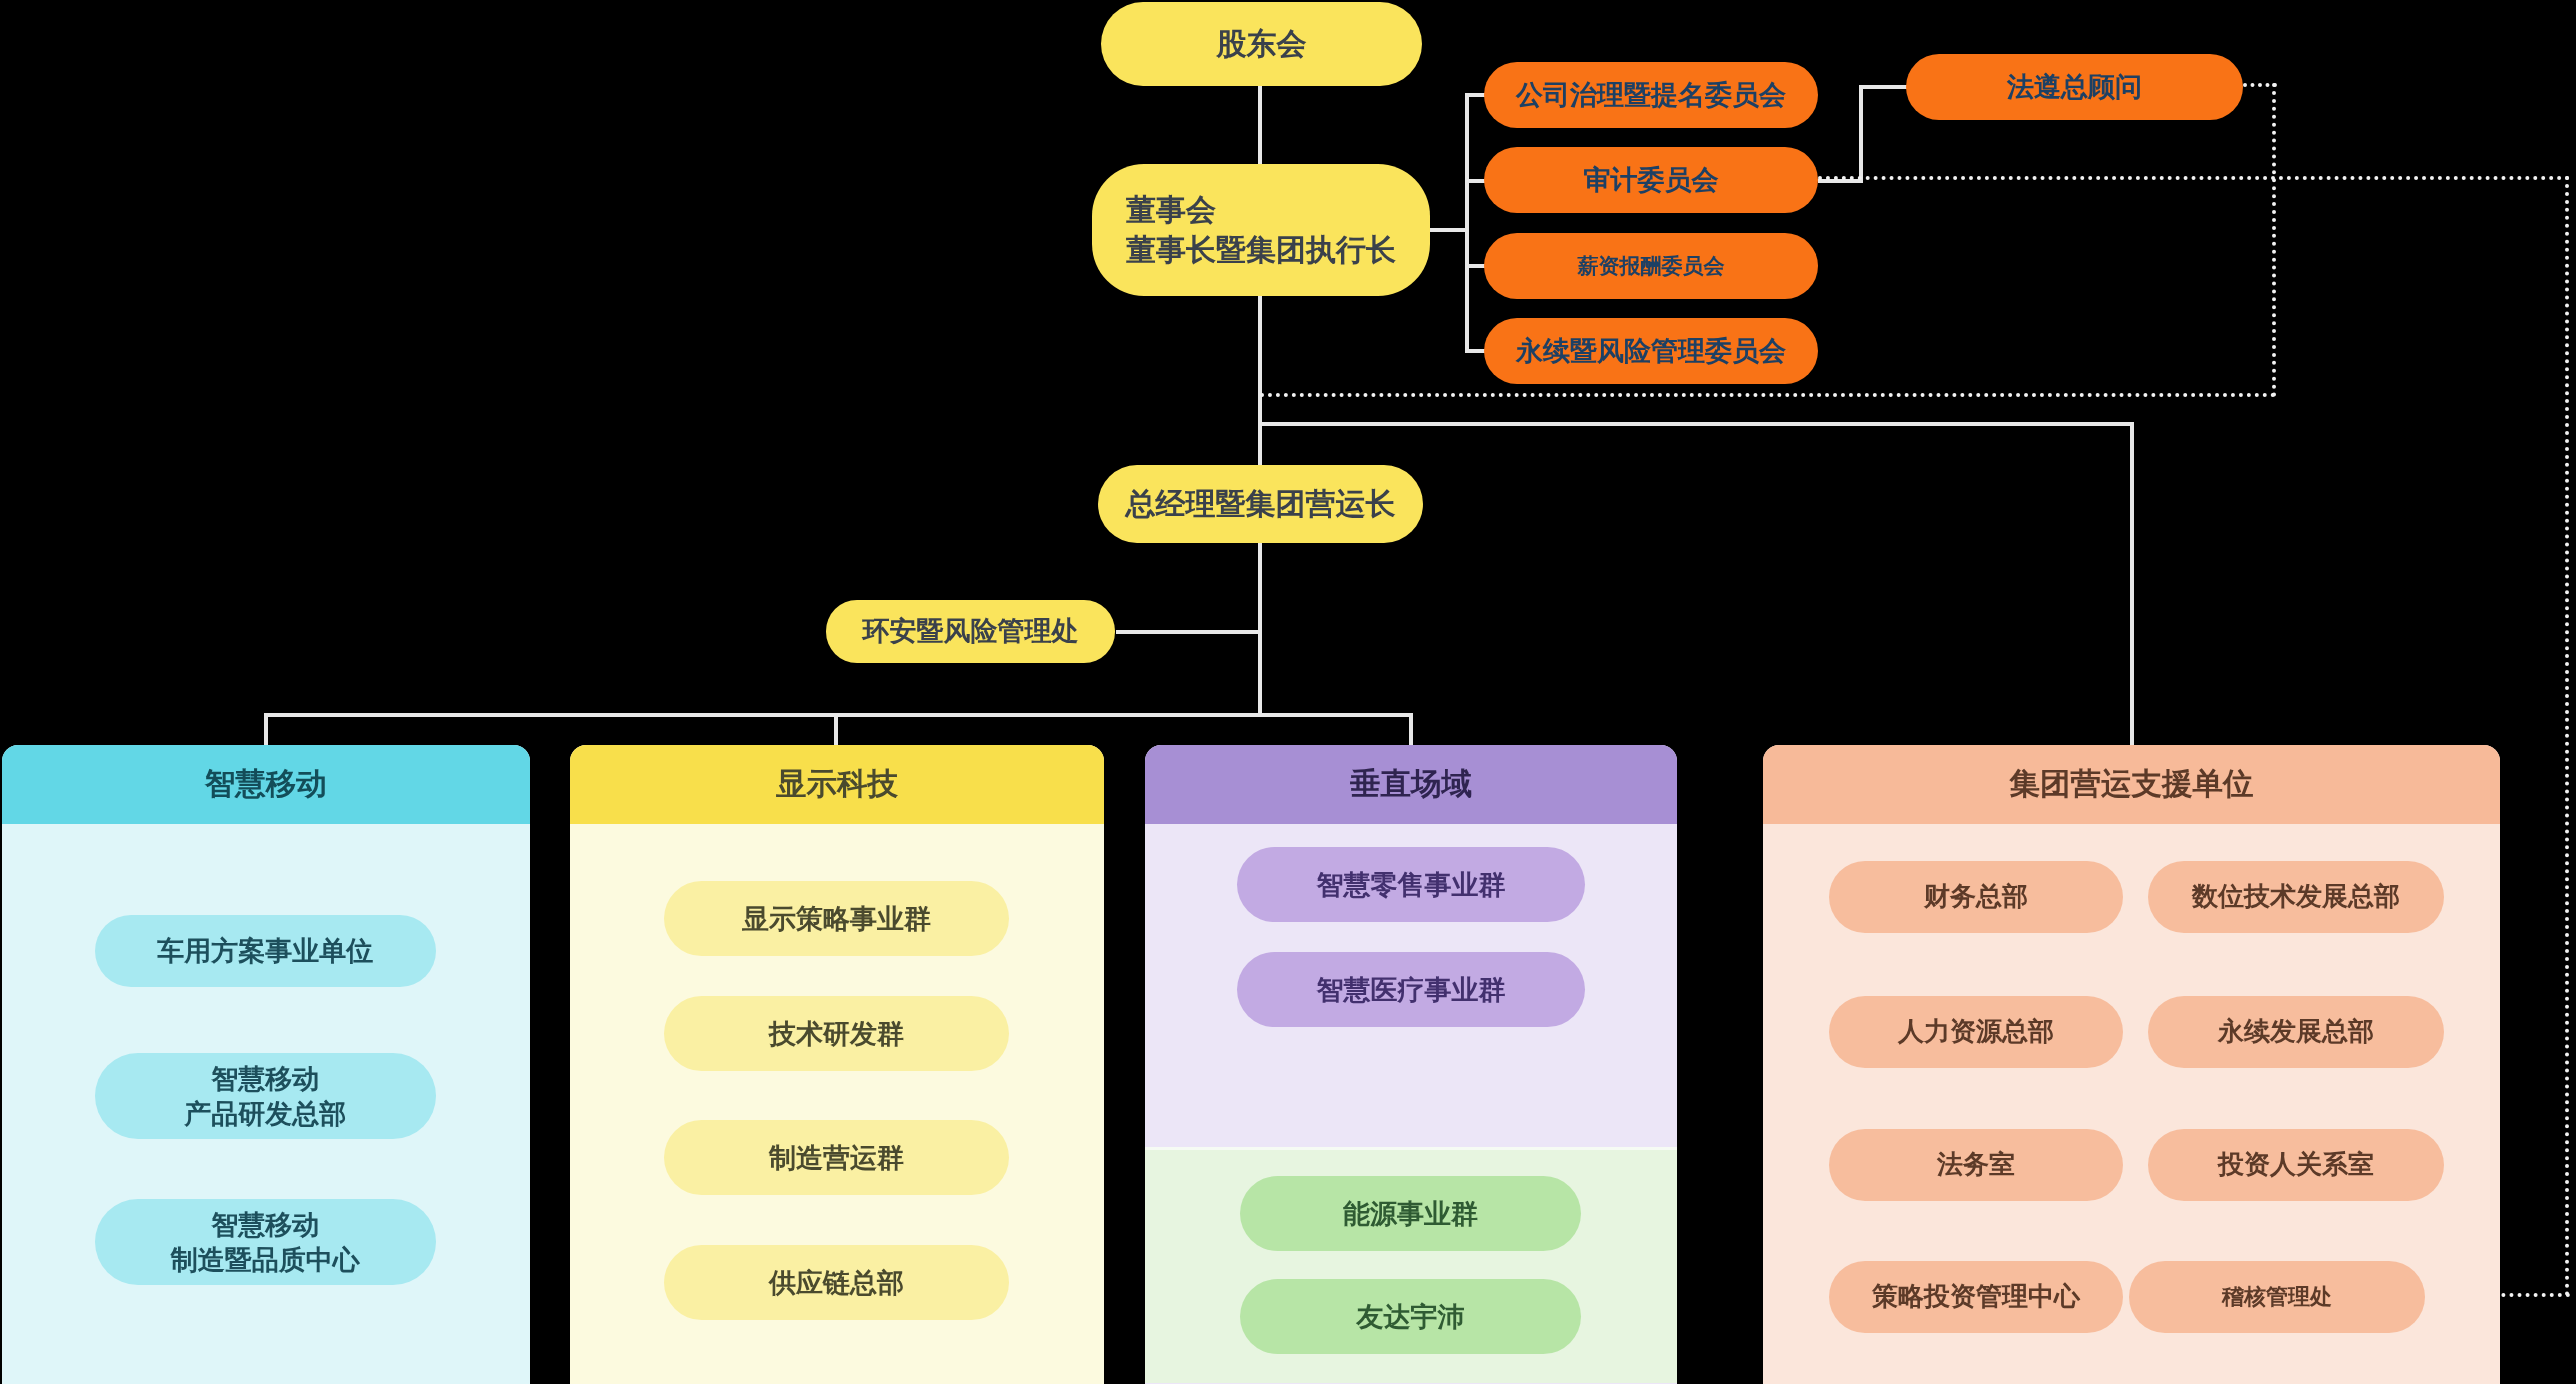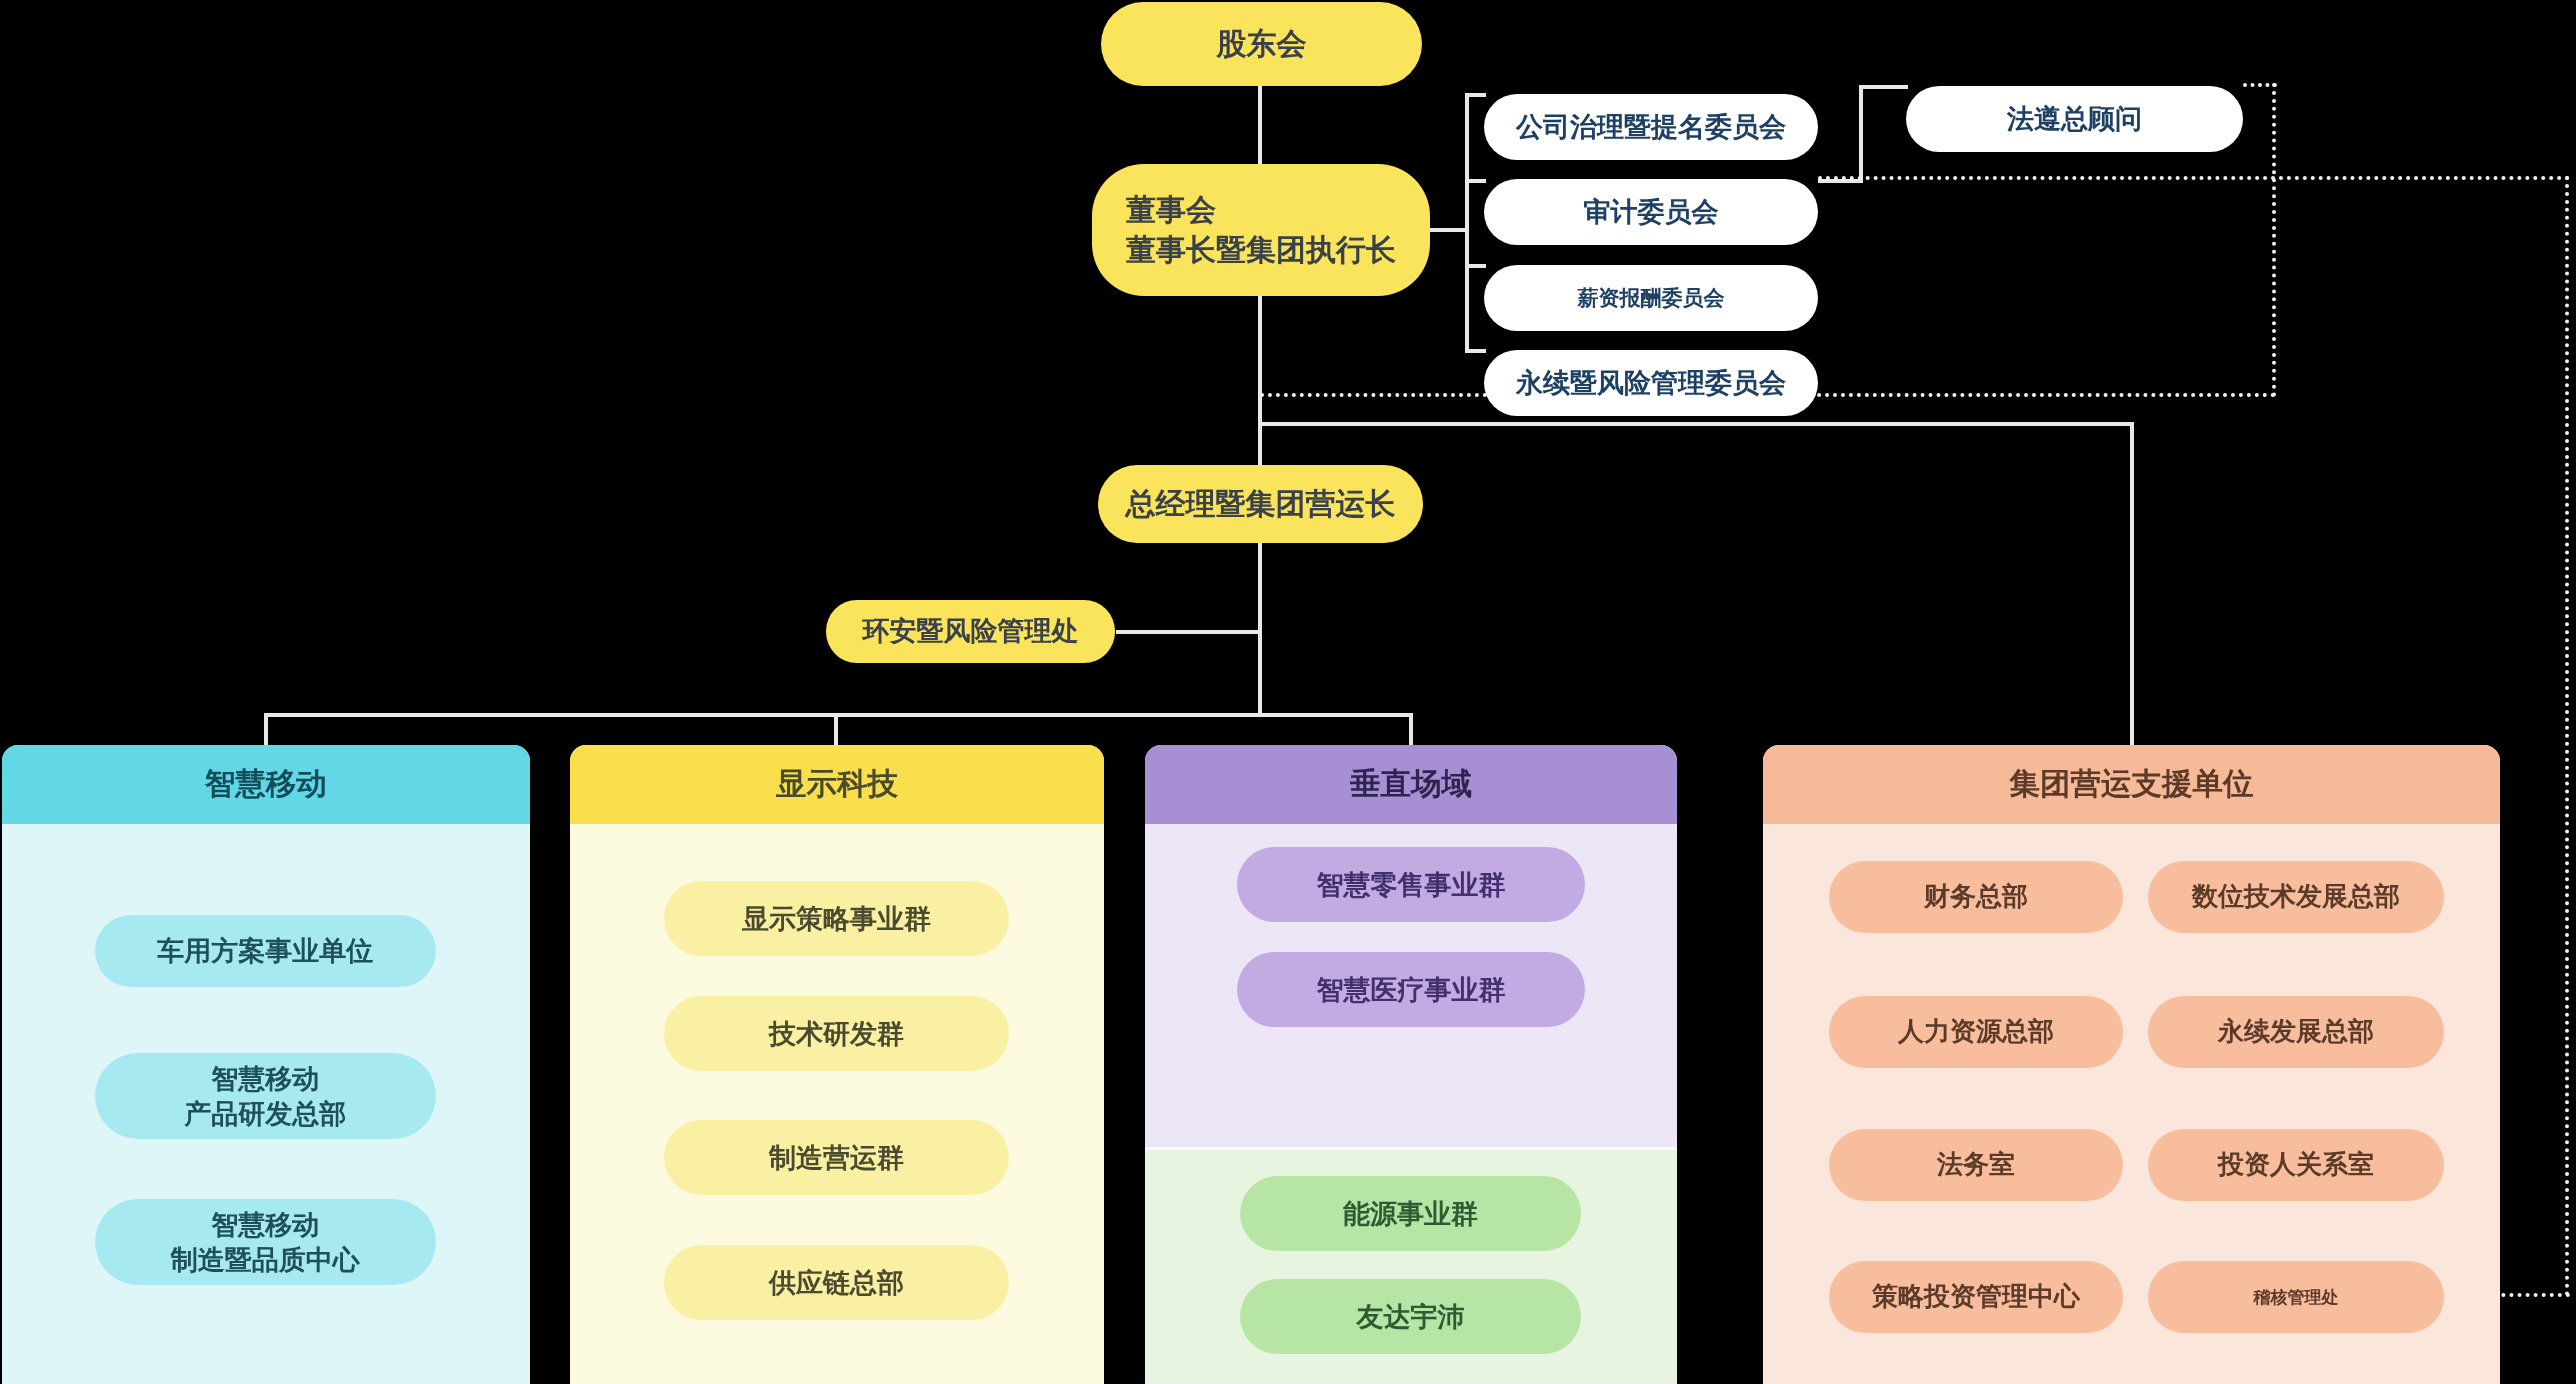--- a/index.html
+++ b/index.html
@@ -5,21 +5,21 @@
   html,body{margin:0;padding:0;background:#000;}
   #stage{
     position:relative;width:2576px;height:1384px;background:#000000;overflow:hidden;
     font-family:"DejaVu Sans","Liberation Sans",sans-serif;
   }
   .node{
     position:absolute;display:flex;align-items:center;justify-content:center;
     text-align:left;white-space:pre-line;font-weight:600;line-height:1.35;
   }
   .yellow{background:#FAE45C;color:#3A414B;}
-  .blue{background:#ffffff;color:#1D4064;margin-top:32px;}
+  .blue{background:#f97316;color:#1D4064;}
   .card{position:absolute;border-radius:16px 16px 0 0;}
   .card-header{
     position:absolute;top:0;left:0;right:0;height:79px;border-radius:16px 16px 0 0;
     display:flex;align-items:center;justify-content:center;font-size:30.5px;font-weight:700;
   }
   .pill{
     position:absolute;display:flex;align-items:center;justify-content:center;
     text-align:center;white-space:pre-line;font-weight:600;font-size:27px;
     border-radius:54px;line-height:1.3;
   }
@@ -122,17 +122,17 @@
 
   <div class="card c4-body" style="left:1763px;top:745px;width:737px;height:639px;">
     <div class="card-header c4-head">集团营运支援单位</div>
     <div class="pill c4-pill" style="left:66px;top:116px;width:294px;height:72px;font-size:26px;">财务总部</div>
     <div class="pill c4-pill" style="left:66px;top:251px;width:294px;height:72px;font-size:26px;">人力资源总部</div>
     <div class="pill c4-pill" style="left:66px;top:384px;width:294px;height:72px;font-size:26px;">法务室</div>
     <div class="pill c4-pill" style="left:66px;top:516px;width:294px;height:72px;font-size:26px;">策略投资管理中心</div>
     <div class="pill c4-pill" style="left:385px;top:116px;width:296px;height:72px;font-size:26px;">数位技术发展总部</div>
     <div class="pill c4-pill" style="left:385px;top:251px;width:296px;height:72px;font-size:26px;">永续发展总部</div>
     <div class="pill c4-pill" style="left:385px;top:384px;width:296px;height:72px;font-size:26px;">投资人关系室</div>
-    <div class="pill c4-pill" style="left:385px;top:516px;width:296px;height:72px;font-size:17px;">稽核管理处</div>
+    <div class="pill c4-pill" style="left:366px;top:516px;width:296px;height:72px;font-size:22px;">稽核管理处</div>
   </div>
 
 </div>
 
 
 </body></html>

